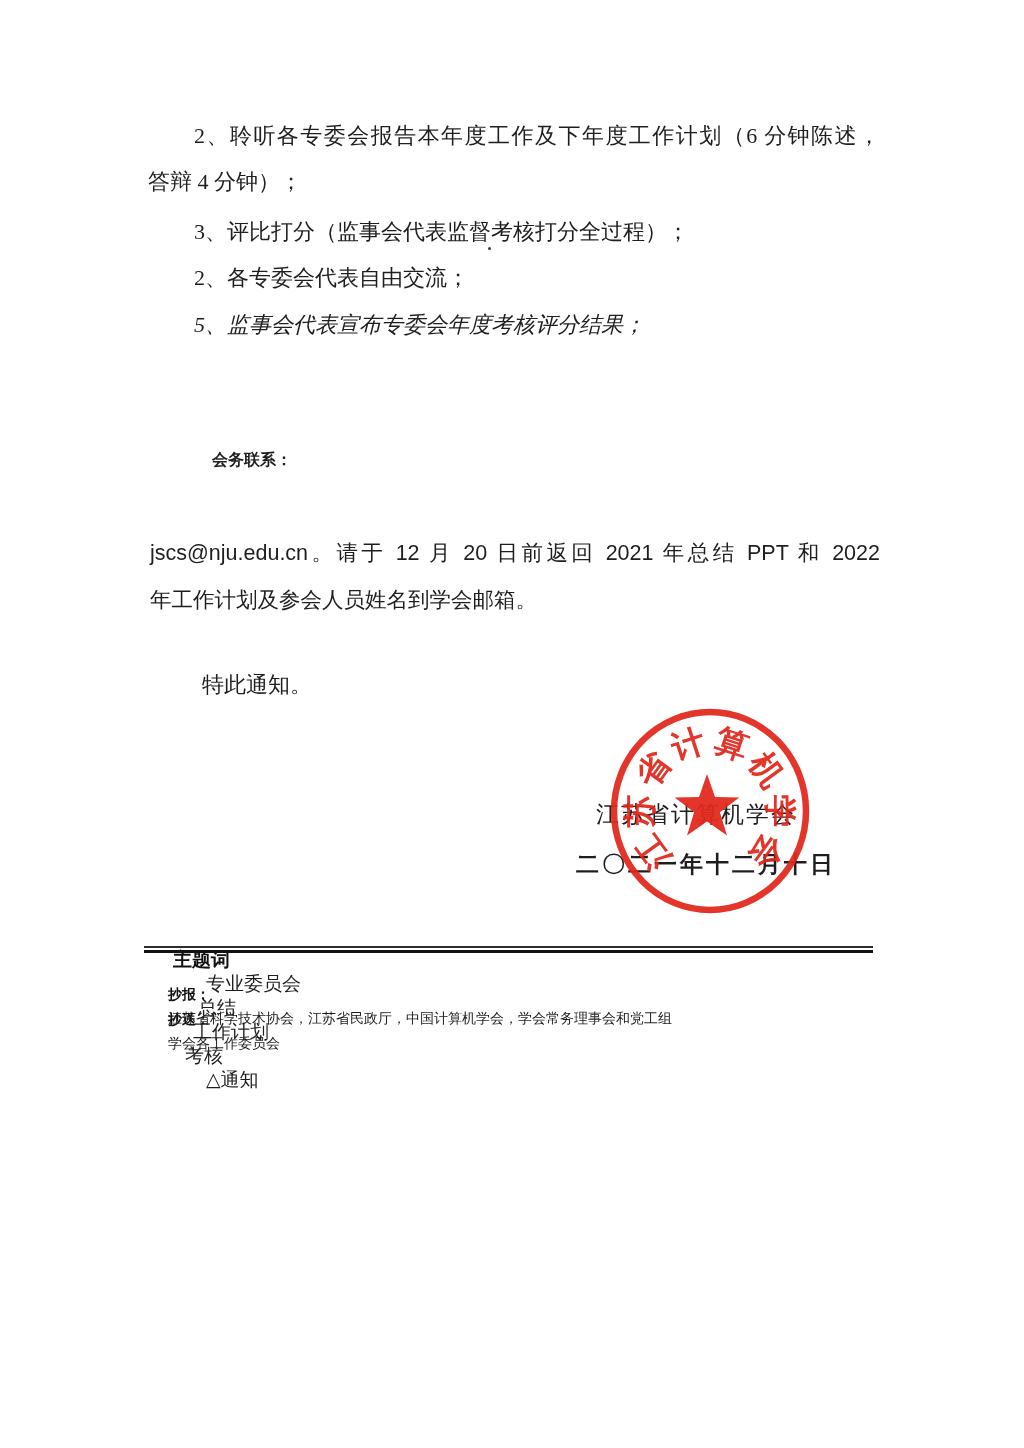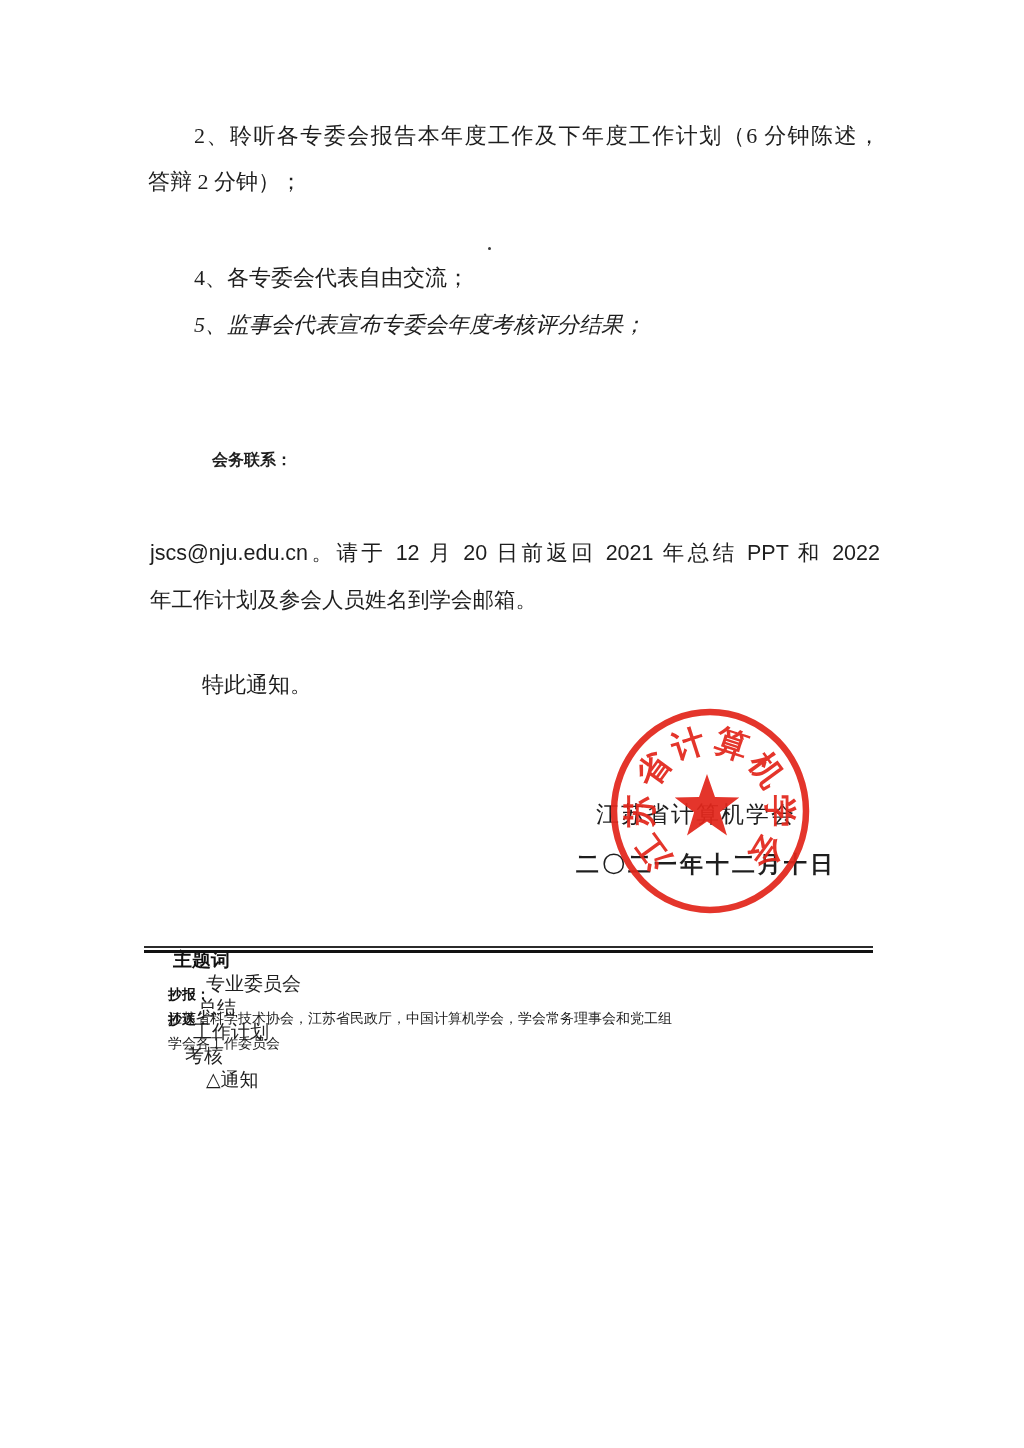--- a/index.html
+++ b/index.html
@@ -29,22 +29,23 @@
         border-top:2px solid #2b2b2b;border-bottom:3px solid #121212;}
   .frow{position:absolute;left:154px;font-size:14px;line-height:24px;white-space:pre;}
   .flabel{font-family:"Liberation Sans","DejaVu Sans",sans-serif;font-weight:bold;color:#111;}
 </style>
 </head>
 <body>
 
 <div class="page">
 
   <div class="blk just ind2" style="top:121px;">2、聆听各专委会报告本年度工作及下年度工作计划（6 分钟陈述，</div>
-  <div class="blk" style="top:167px;left:148px;">答辩 2 分钟）；</div>
-  <div class="blk ind2" style="top:263px;">4、各专委会代表自由交流；</div>
+  <div class="blk" style="top:167px;left:148px;">答辩 4 分钟）；</div>
+  <div class="blk ind2" style="top:217px;">3、评比打分（监事会代表监督考核打分全过程）；</div>
+  <div class="blk ind2" style="top:263px;">2、各专委会代表自由交流；</div>
   <div class="blk ind2" style="top:310px;font-style:italic;">5、监事会代表宣布专委会年度考核评分结果；</div>
 
   <div class="dot"></div>
 
   <div class="blk heading" style="top:445px;text-indent:62px;">会务联系：</div>
   <div class="blk just sans" style="top:538px;font-size:21.5px;">jscs@nju.edu.cn。请于 12 月 20 日前返回 2021 年总结 PPT 和 2022</div>
   <div class="blk sans" style="top:585px;font-size:21.5px;">年工作计划及参会人员姓名到学会邮箱。</div>
 
   <div class="blk" style="top:670px;text-indent:52px;">特此通知。</div>
 

